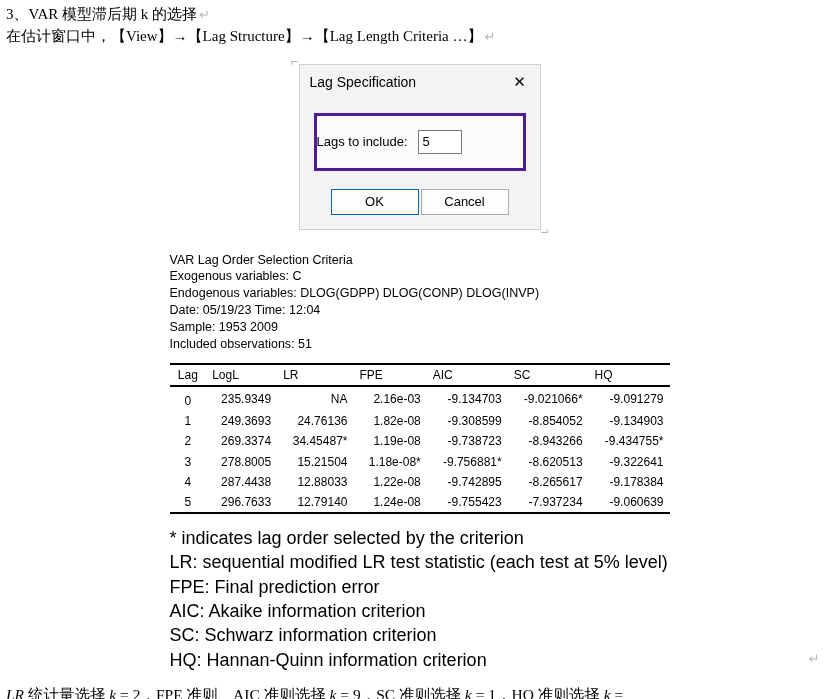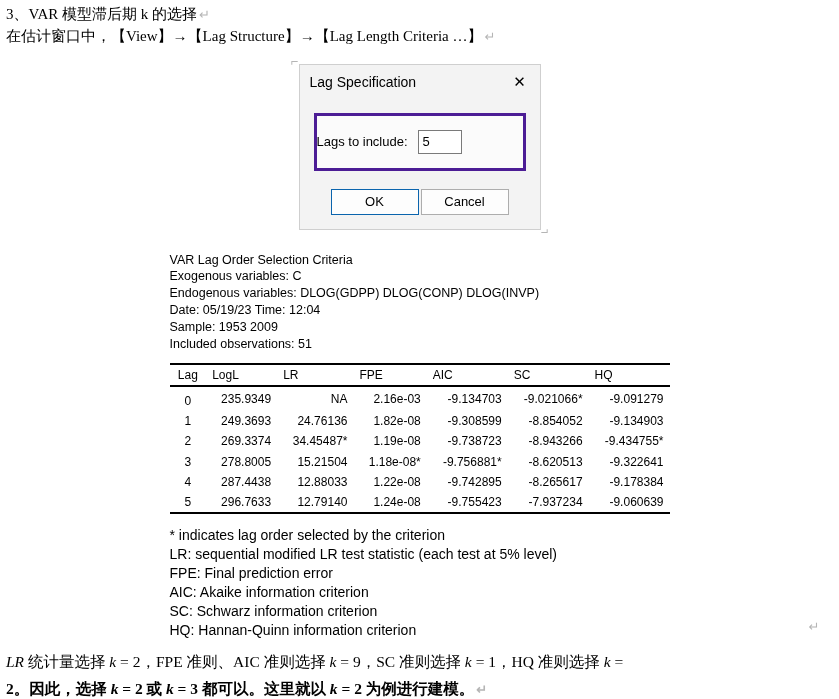--- a/index.html
+++ b/index.html
@@ -114,21 +114,21 @@
   }
   .tbl th, .tbl td {
     padding: 2px 6px;
     font-weight: normal;
     text-align: right;
   }
   .tbl th { text-align: left; }
   .tbl th:first-child, .tbl td:first-child { text-align: center; }
   .rule-thick td, .rule-thick th { border-top: 2px solid #000; }
   .rule-thick-bottom td, .rule-thick-bottom th { border-bottom: 2px solid #000; }
-  .notes { margin-top: 12px; font-size: 14px; line-height: 1.35; }
+  .notes { margin-top: 12px; font-size: 18px; line-height: 1.35; }
   .ret-right-bot {
     position: absolute;
     right: -150px;
     bottom: 4px;
     color: #b5b5b5;
     font-family: Arial, sans-serif;
     font-size: 13px;
   }
 
   .para { margin-top: 10px; line-height: 1.7; font-size: 15.5px;}

